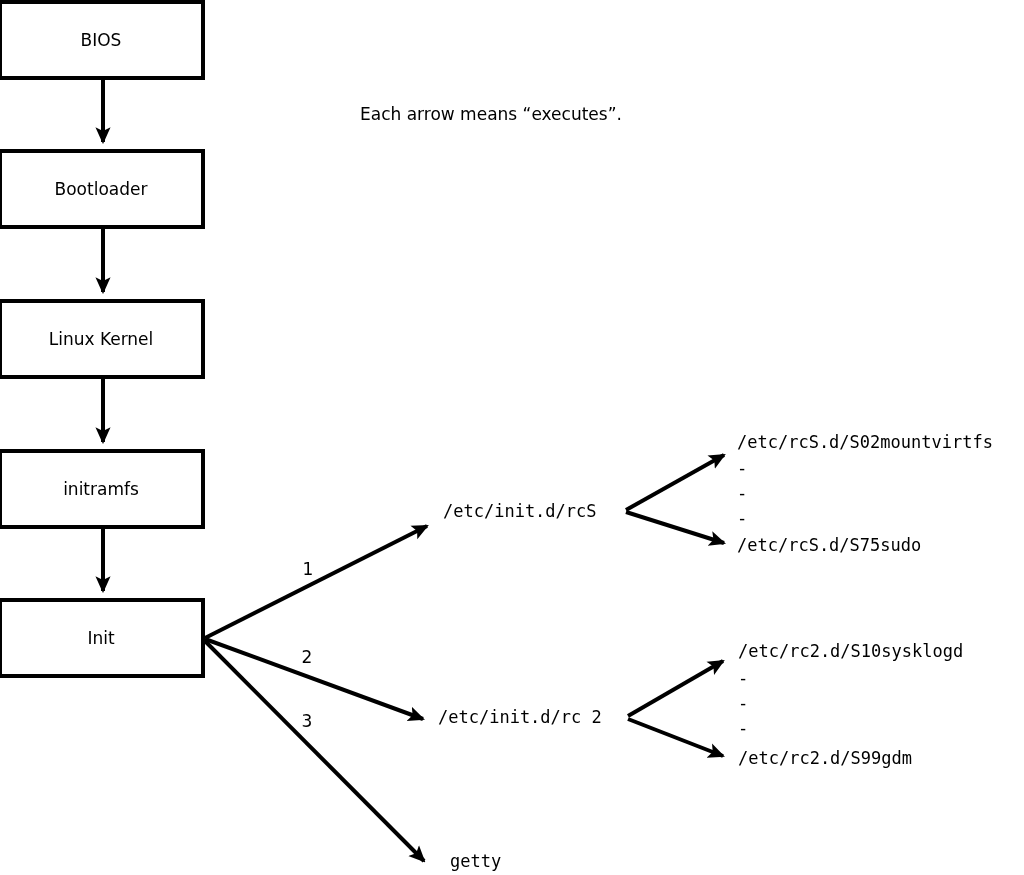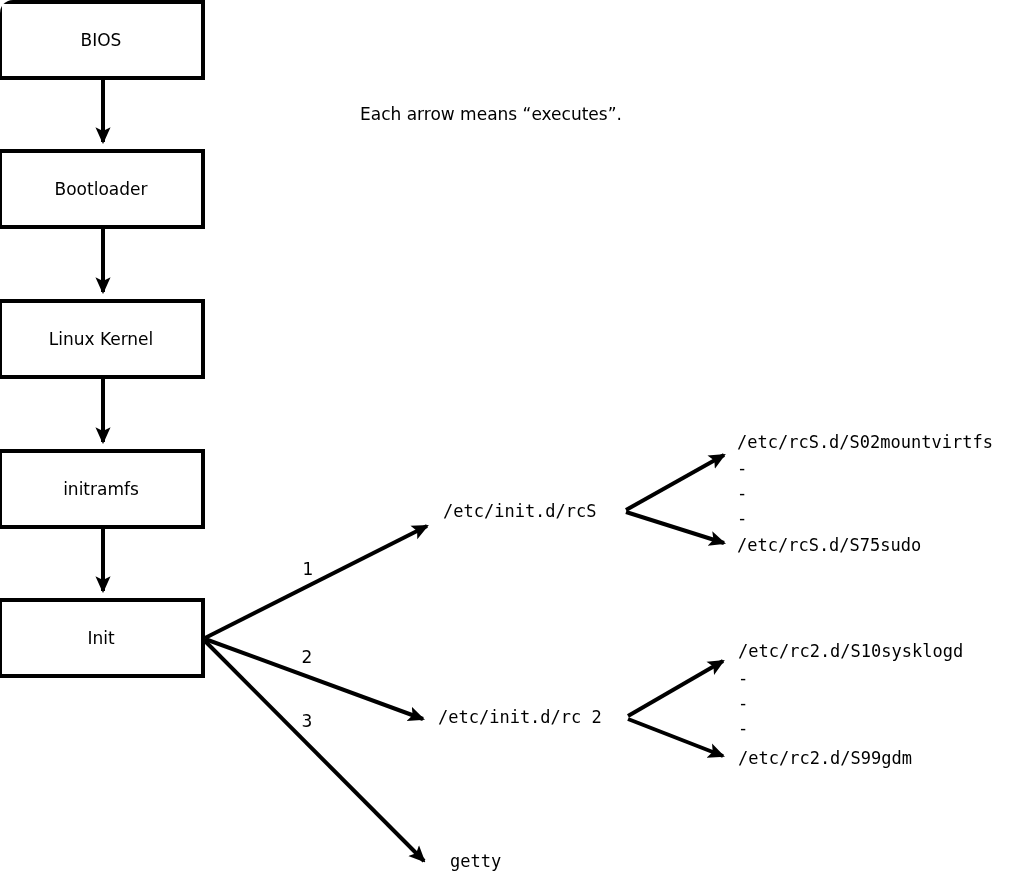--- a/index.html
+++ b/index.html
@@ -7,21 +7,20 @@
     padding: 0;
     background: #ffffff;
   }
   #canvas {
     position: relative;
     width: 1024px;
     height: 875px;
     background: #ffffff;
     overflow: hidden;
     font-family: "Liberation Sans", sans-serif;
-    border-radius: 13px;
   }
   #diagram-svg {
     position: absolute;
     left: 0;
     top: 0;
     width: 1024px;
     height: 875px;
   }
   .box-label {
     font-family: "DejaVu Sans", sans-serif;

